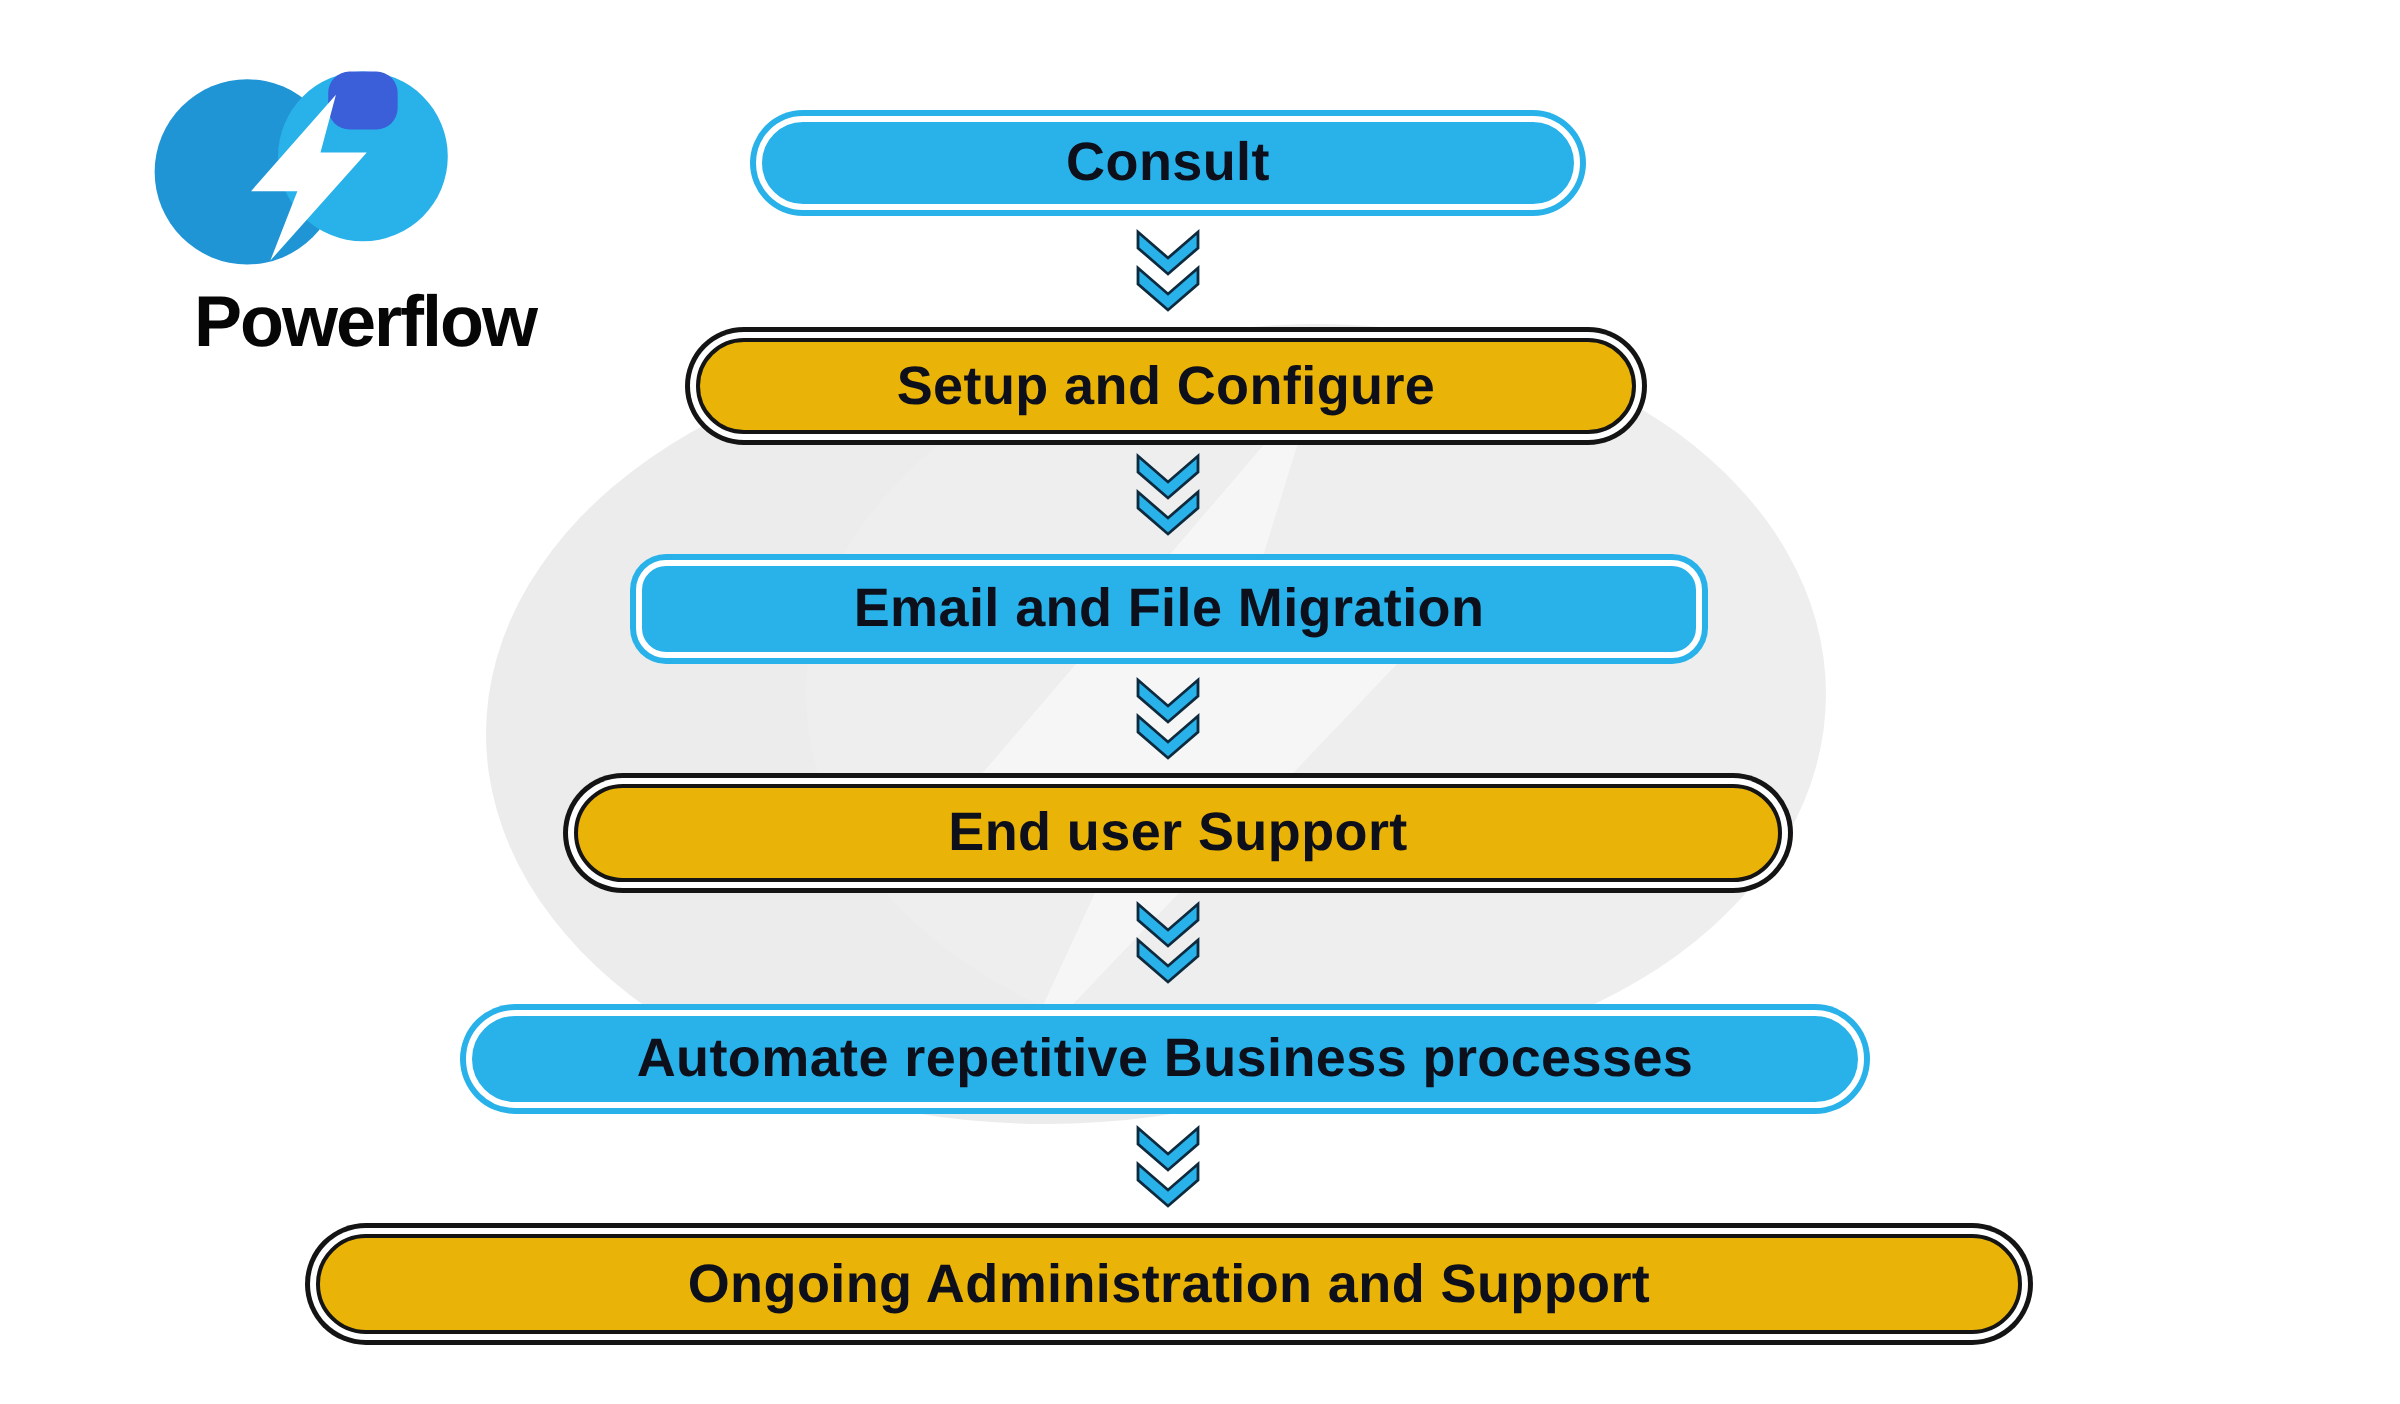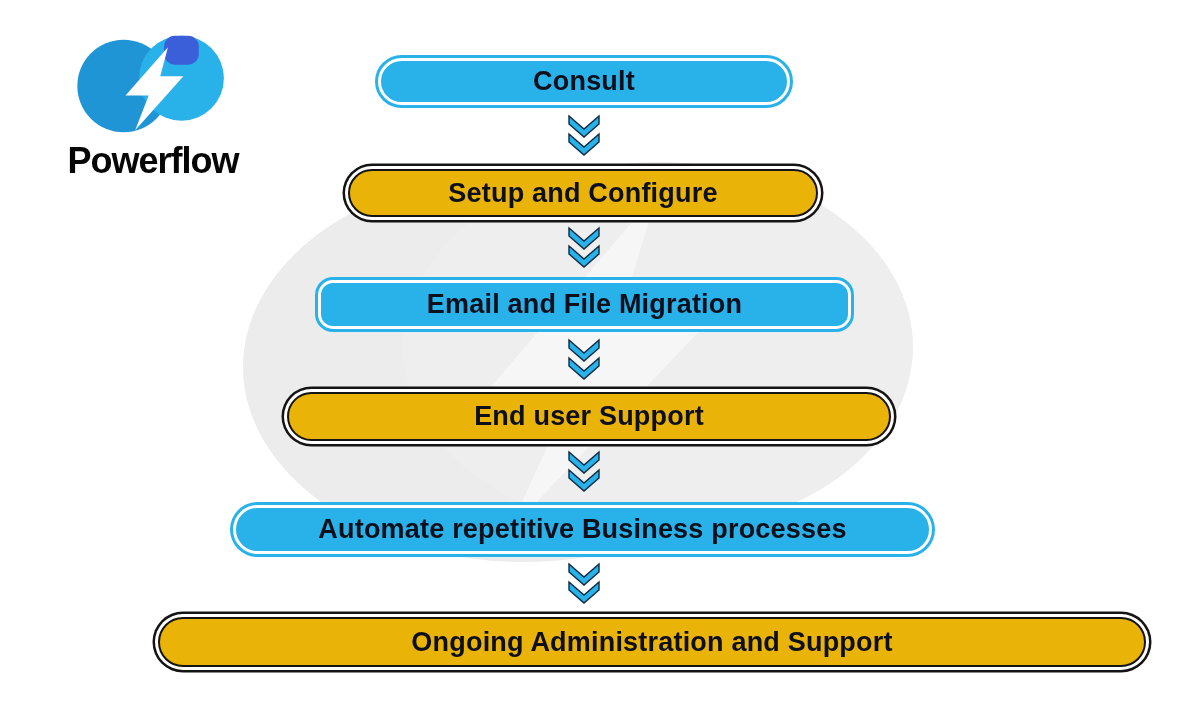--- a/index.html
+++ b/index.html
@@ -2,21 +2,21 @@
 <html><head>
 <meta charset="utf-8">
 <style>
   html,body{margin:0;padding:0;}
   body{
     width:1200px;height:702px;position:relative;overflow:hidden;
     background:#ffffff;
     font-family:"Liberation Sans", sans-serif;
   }
   
-  .logo{position:absolute;left:38px;top:30px;width:230px;text-align:center;}
+  .logo{position:absolute;left:38px;top:30px;width:230px;text-align:right;}
   .logo-mark{display:block;margin:0 auto;width:165px;height:108px;}
   .brand-text{
     display:block;margin-top:2px;
     font-size:36px;font-weight:800;color:#060606;letter-spacing:-1px;
   }
   
   .watermark{position:absolute;left:228px;top:162px;width:700px;height:400px;z-index:0;pointer-events:none;}
   
   .pill{
     position:absolute;z-index:2;display:flex;align-items:center;justify-content:center;
@@ -33,21 +33,21 @@
   .pill.white{
     background:#eab308;
     border:2px solid #141414;
     box-shadow:0 0 0 3px #ffffff, 0 0 0 5.5px #141414;
   }
   .pill-1{left:378px;top:58px;width:412px;height:47px;}
   .pill-2{left:348px;top:169px;width:470px;height:48px;}
   .pill-3{left:318px;top:280px;width:533px;height:49px;border-radius:15px;}
   .pill-4{left:287px;top:392px;width:604px;height:49px;}
   .pill-5{left:233px;top:505px;width:699px;height:49px;}
-  .pill-6{left:158px;top:617px;width:988px;height:50px;}
+  .pill-6{left:158px;top:617px;width:853px;height:50px;}
   
   .arrow{position:absolute;z-index:1;width:36px;height:44px;left:566px;}
   .arrow-1{top:114px;}
   .arrow-2{top:226px;}
   .arrow-3{top:338px;}
   .arrow-4{top:450px;}
   .arrow-5{top:562px;}
 </style>
 </head>
 <body>

